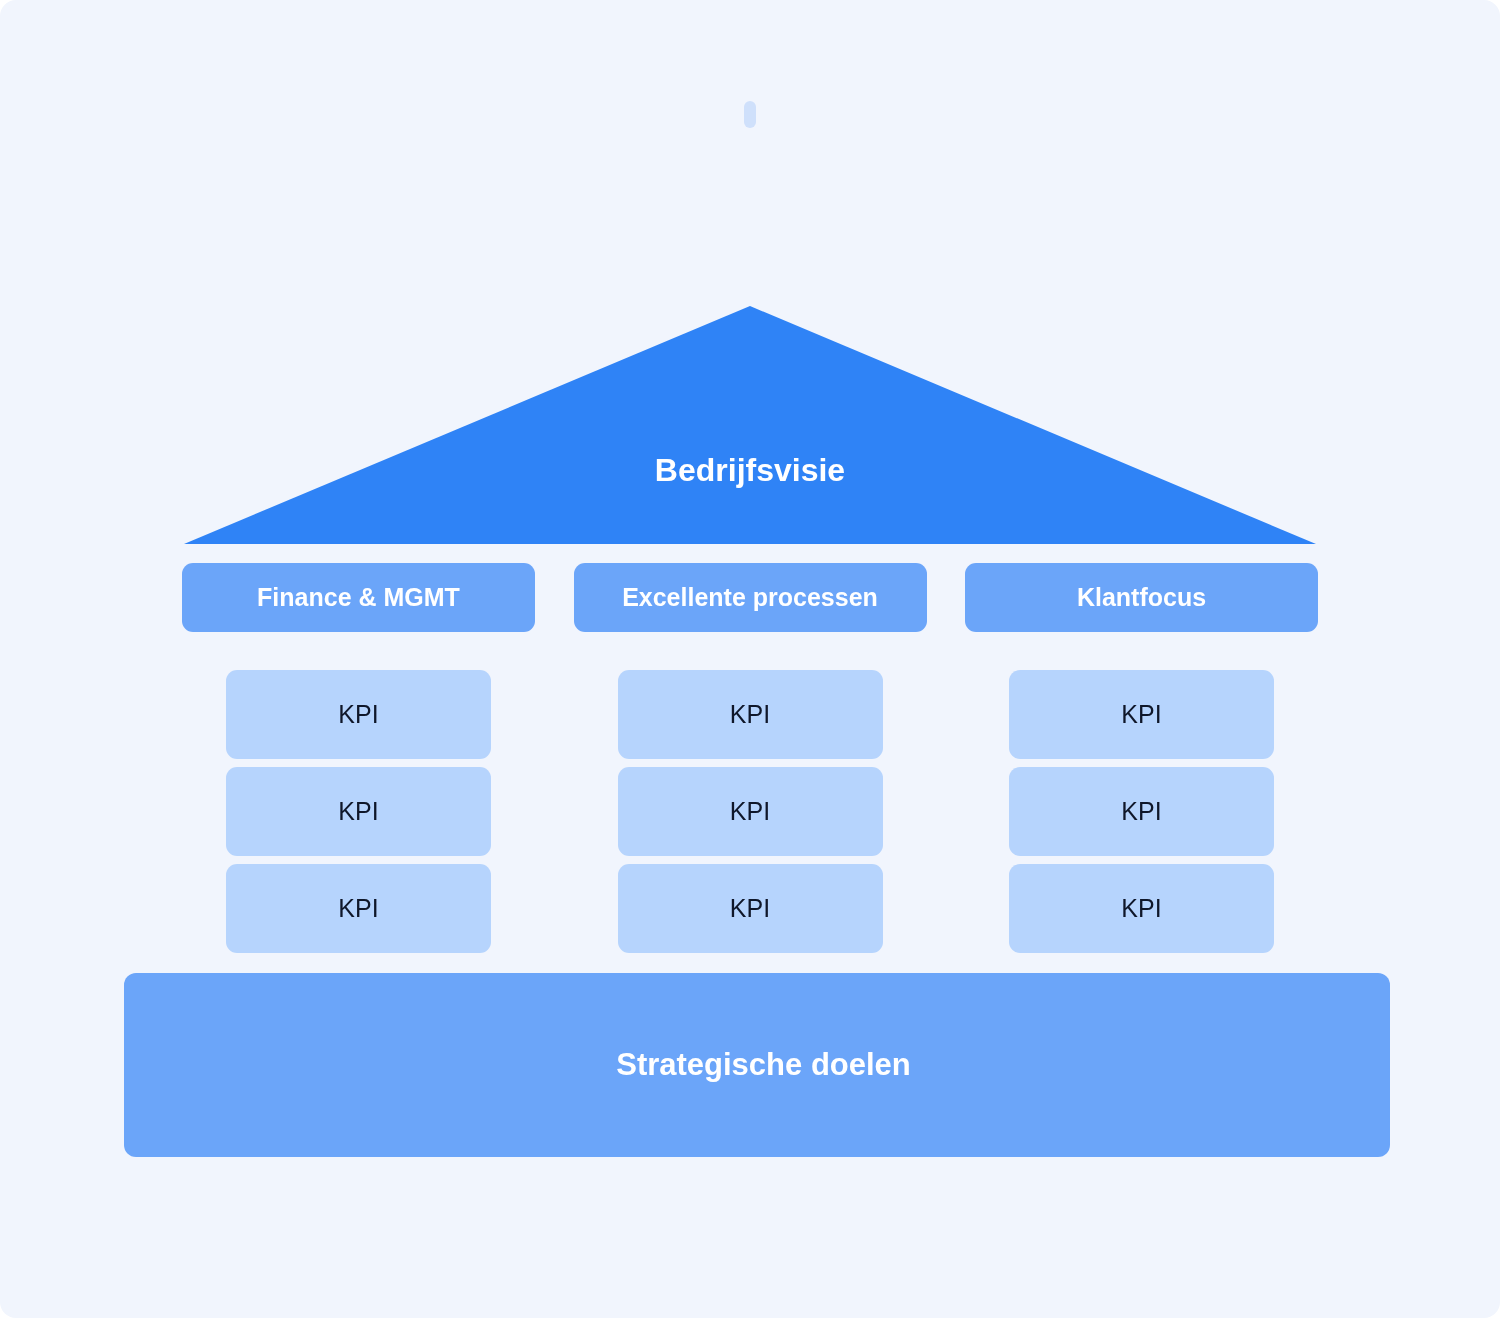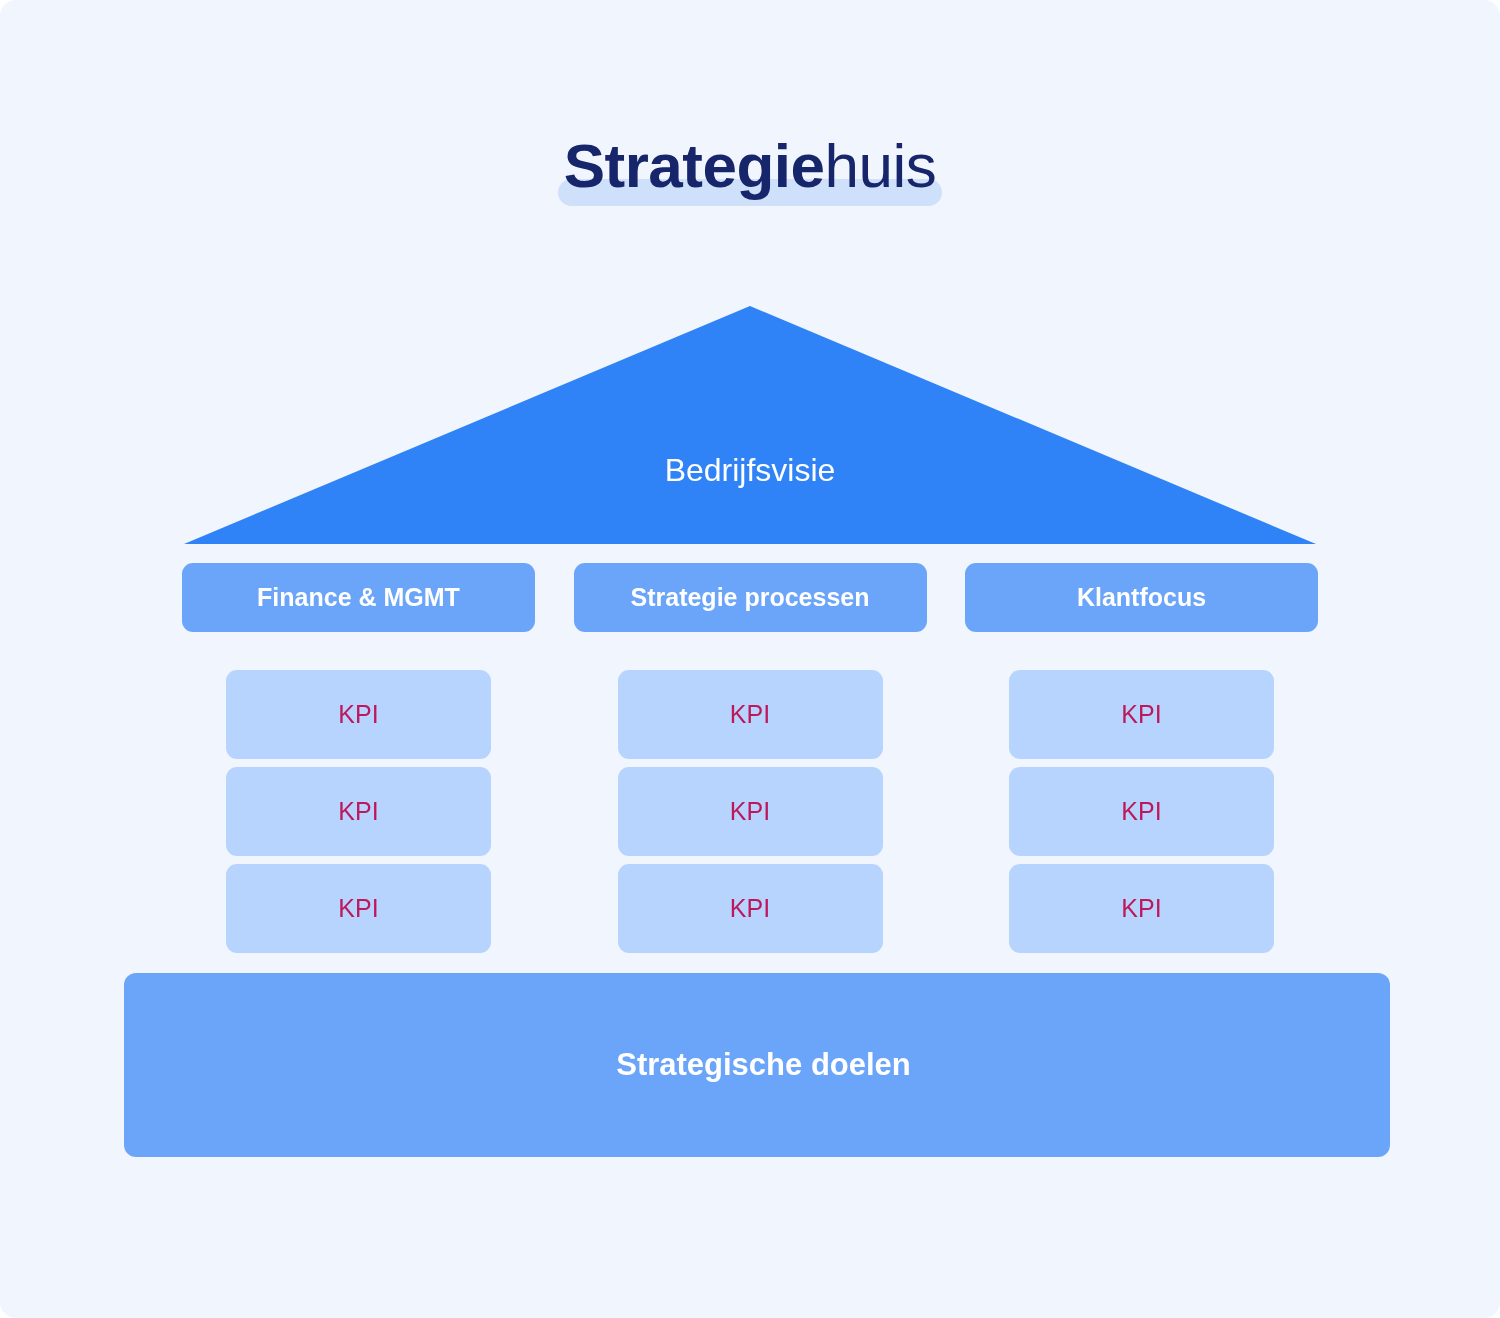--- a/index.html
+++ b/index.html
@@ -71,21 +71,21 @@
     position: absolute;
     left: 0;
     top: 0;
     width: 100%;
     height: 100%;
     display: flex;
     align-items: center;
     justify-content: center;
     color: #ffffff;
     font-size: 32px;
-    font-weight: 400;
+    font-weight: 700;
     padding-top: 90px;
     box-sizing: border-box;
     pointer-events: none;
   }
 
   
   .pillars {
     position: absolute;
     left: 182px;
     top: 563px;
@@ -123,21 +123,21 @@
     flex-direction: column;
     gap: 8px;
   }
   .kpi {
     height: 89px;
     background: #b6d4fd;
     border-radius: 11px;
     display: flex;
     align-items: center;
     justify-content: center;
-    color: #be185d;
+    color: #0f172a;
     font-size: 25px;
     font-weight: 400;
   }
 
   
   .foundation {
     position: absolute;
     left: 124px;
     top: 973px;
     width: 1253px;
@@ -154,21 +154,20 @@
   }
 </style>
 </head>
 <body>
 
 <div id="page">
 
   <div class="title-block">
     <span class="title-inner">
       <span class="title-highlight"></span>
-      <span class="title-text"><span class="title-strong">Strategie</span><span class="title-light">huis</span></span>
     </span>
   </div>
 
   <div class="roof">
     <svg viewBox="0 0 1132 238" preserveAspectRatio="none">
       <polygon points="566,0 1132,238 0,238" fill="#2f83f6"></polygon>
     </svg>
     <div class="roof-label">Bedrijfsvisie</div>
   </div>
 
@@ -177,21 +176,21 @@
     <div class="pillar">
       <div class="pillar-header">Finance &amp; MGMT</div>
       <div class="kpi-stack">
         <div class="kpi">KPI</div>
         <div class="kpi">KPI</div>
         <div class="kpi">KPI</div>
       </div>
     </div>
 
     <div class="pillar">
-      <div class="pillar-header">Strategie processen</div>
+      <div class="pillar-header">Excellente processen</div>
       <div class="kpi-stack">
         <div class="kpi">KPI</div>
         <div class="kpi">KPI</div>
         <div class="kpi">KPI</div>
       </div>
     </div>
 
     <div class="pillar">
       <div class="pillar-header">Klantfocus</div>
       <div class="kpi-stack">

